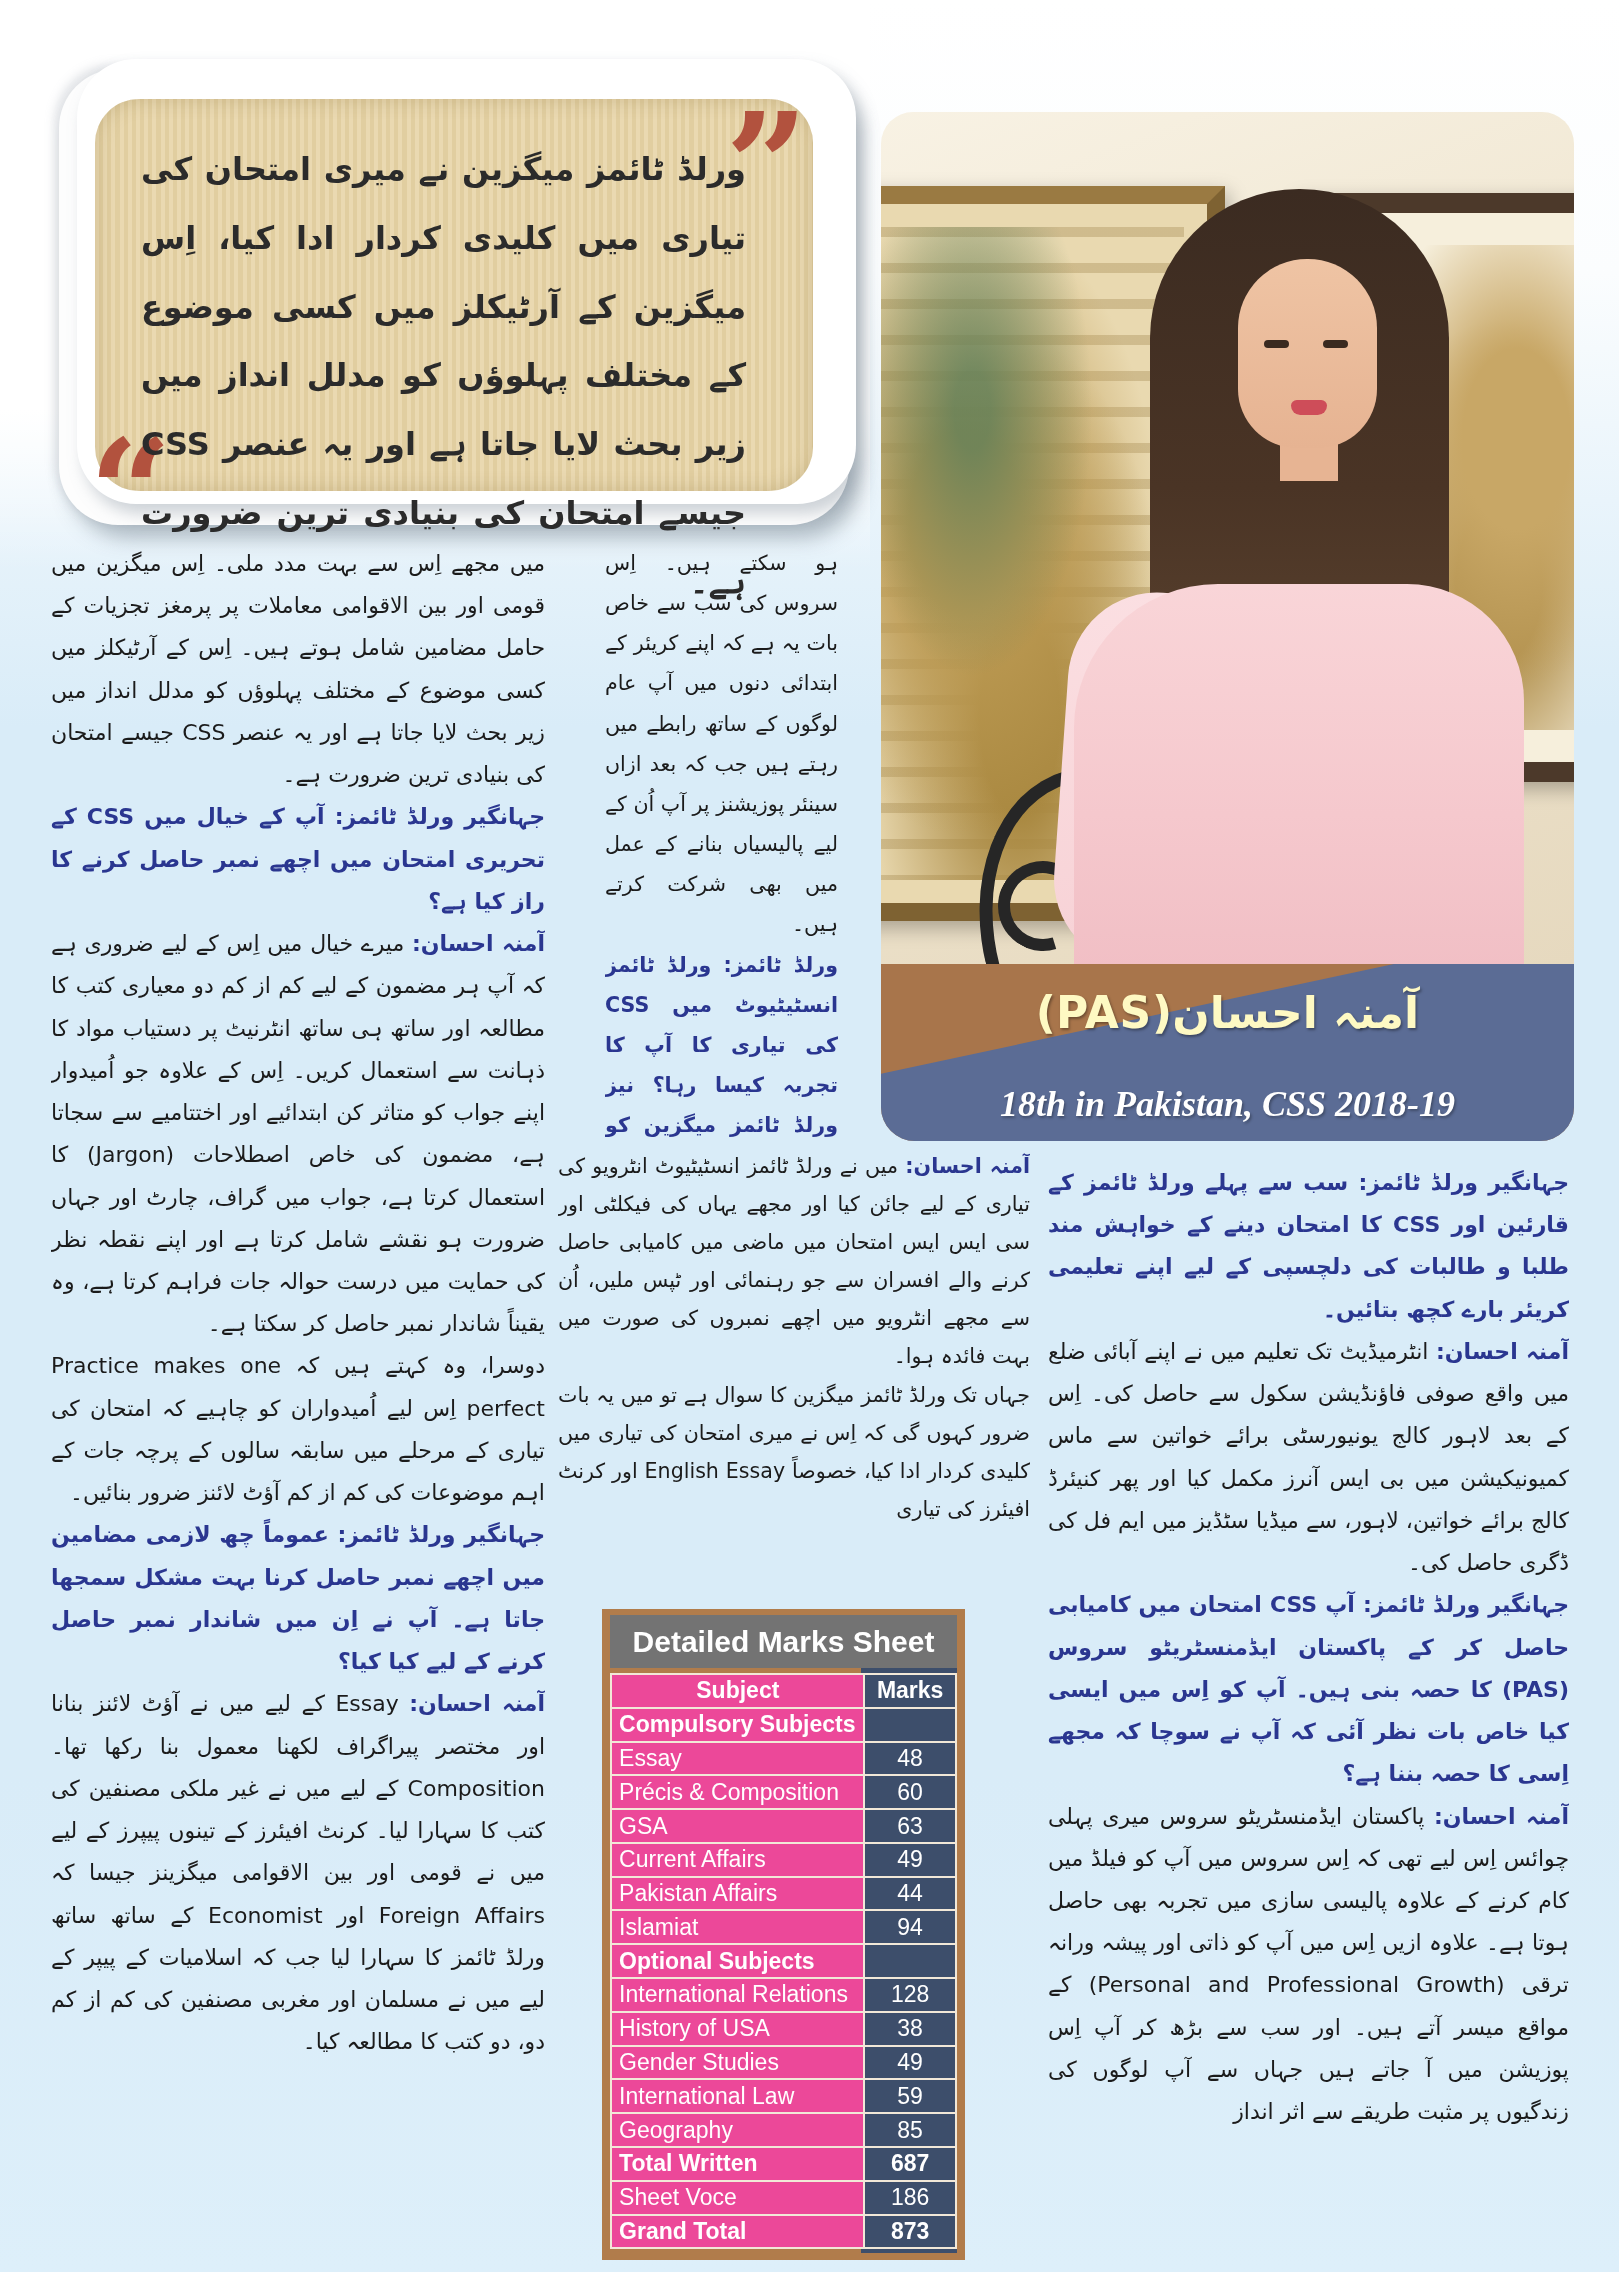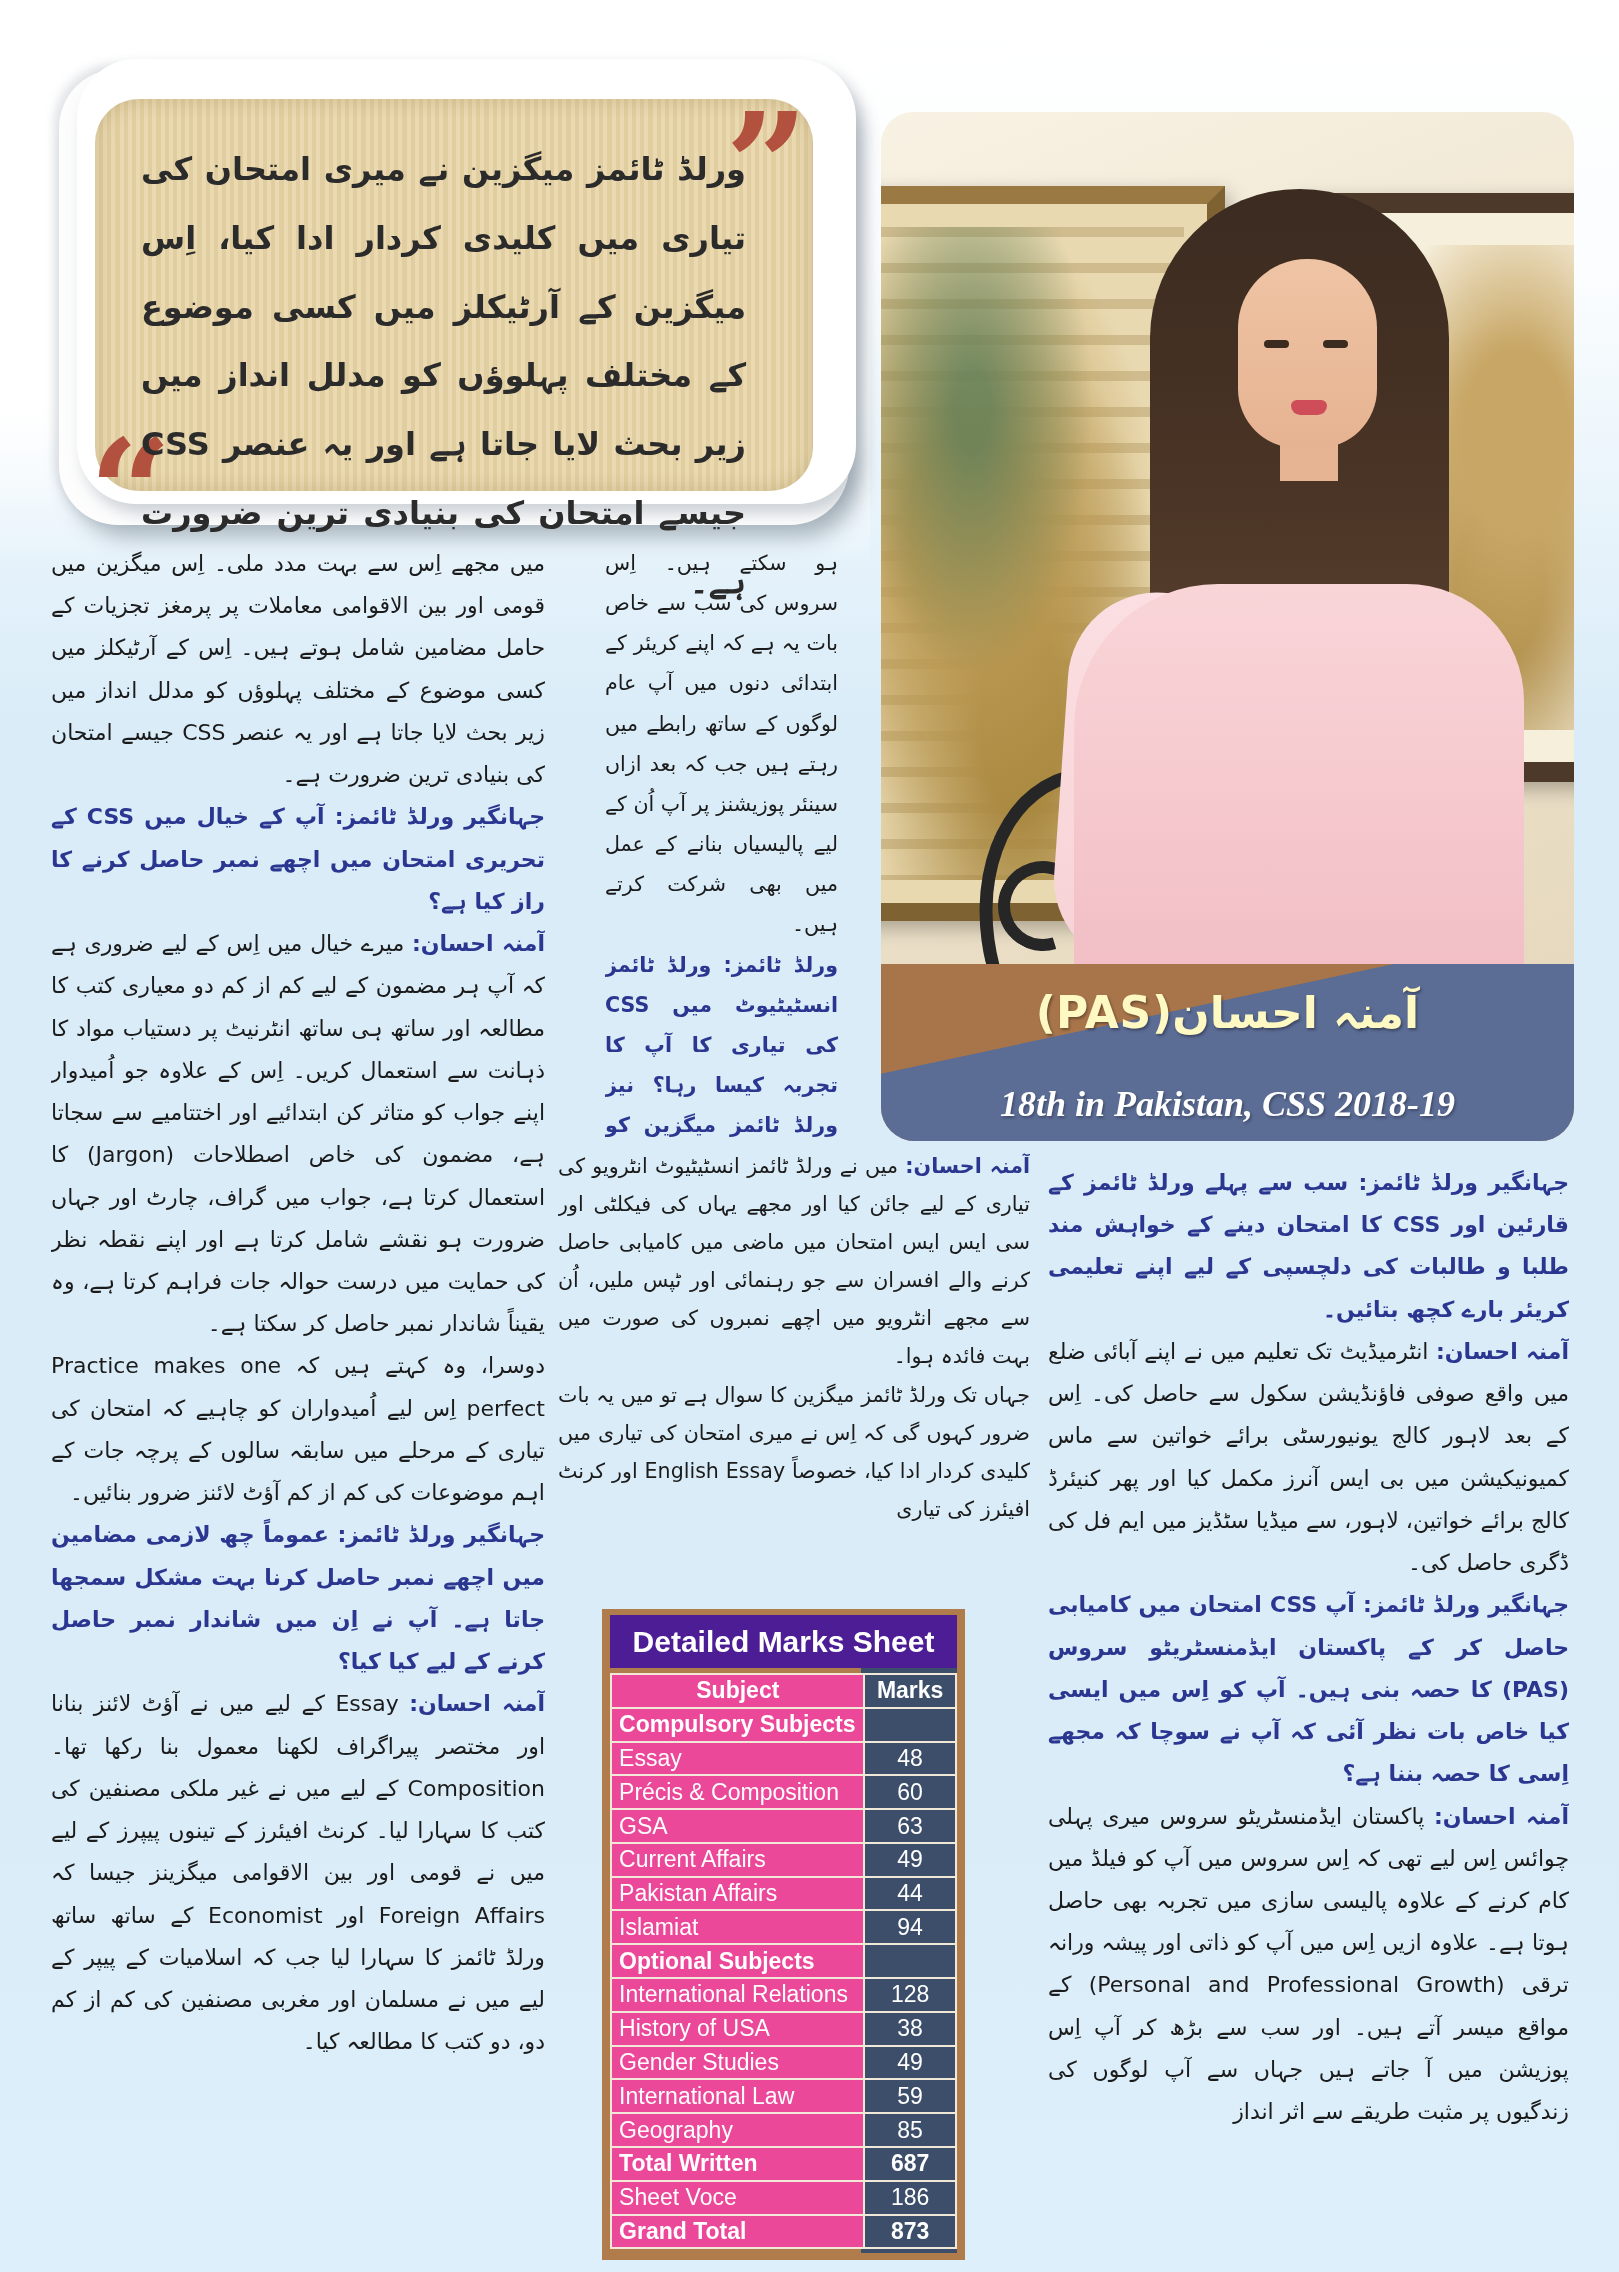--- a/index.html
+++ b/index.html
@@ -82,21 +82,21 @@
   .col .q{color:#2a3690;font-weight:700;}
   .col .lead{color:#2a3690;font-weight:700;}
   .col-left{left:51px;top:543px;width:494px;height:1529px;font-size:22px;line-height:1.92;}
   .col-mid-n{left:558px;top:543px;width:233px;height:602px;font-size:20.6px;line-height:1.95;margin-left:47px;}
   .col-mid-w{left:558px;top:1147px;width:472px;height:458px;font-size:20.6px;line-height:1.85;}
   .col-right{left:1048px;top:1162px;width:521px;height:970px;font-size:22px;line-height:1.92;}
   
   .marks{position:absolute;left:602px;top:1609px;width:363px;background:#b17c4b;
     padding:5.5px 8.2px 11px 8.2px;box-sizing:border-box;}
   .marks::before{content:"";position:absolute;right:8.2px;top:59px;bottom:6.9px;width:96px;background:#3d4e6b;}
-  .marks-title{position:relative;background:#4c1d95;color:#ffffff;text-align:center;
+  .marks-title{position:relative;background:#737373;color:#ffffff;text-align:center;
     font-family:"Liberation Sans",sans-serif;font-weight:700;font-size:30px;height:53px;line-height:53px;}
   .marks table{position:relative;width:100%;border-collapse:collapse;margin-top:5.5px;
     font-family:"Liberation Sans",sans-serif;}
   .marks td{border:2.1px solid #f2e8d8;color:#ffffff;font-size:23px;height:29px;padding:1.4px 6.9px;}
   .marks .c-subject{background:#ec4899;text-align:left;}
   .marks .c-marks{background:#3d4e6b;text-align:center;width:84px;padding:1.4px 2.7px;}
   .marks .row-header .c-subject{font-weight:700;text-align:center;}
   .marks .row-header .c-marks{font-weight:700;}
   .marks .row-section .c-subject{font-weight:700;}
   .marks .row-total .c-subject{font-weight:700;text-align:left;}

